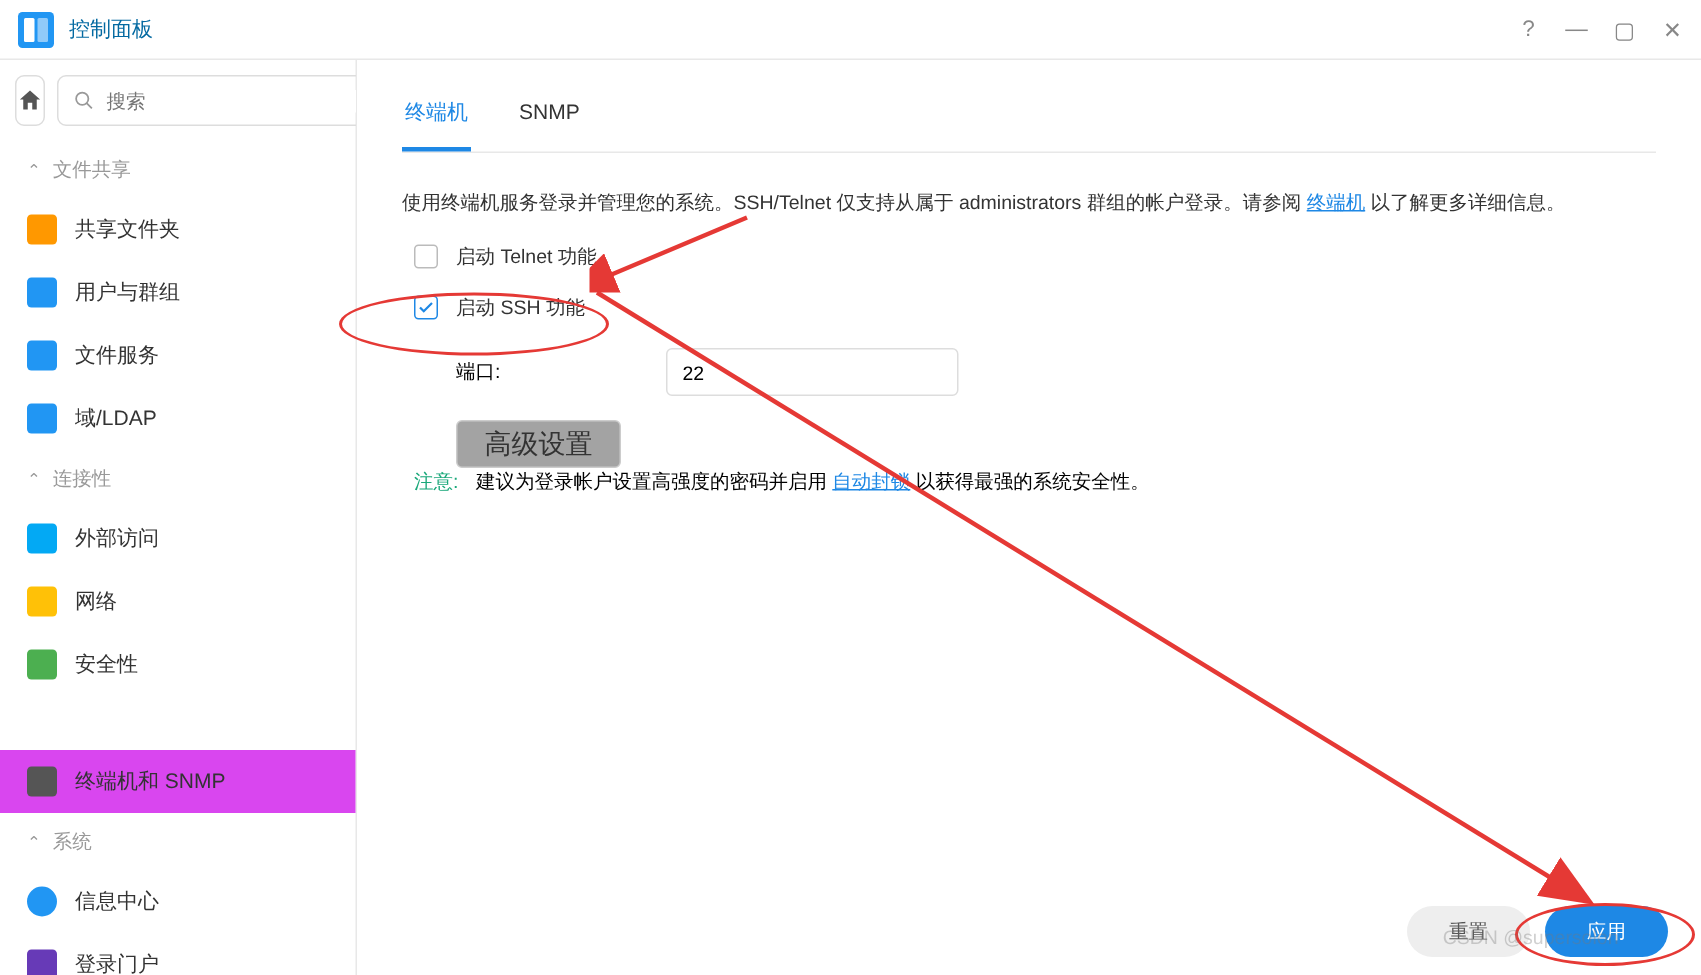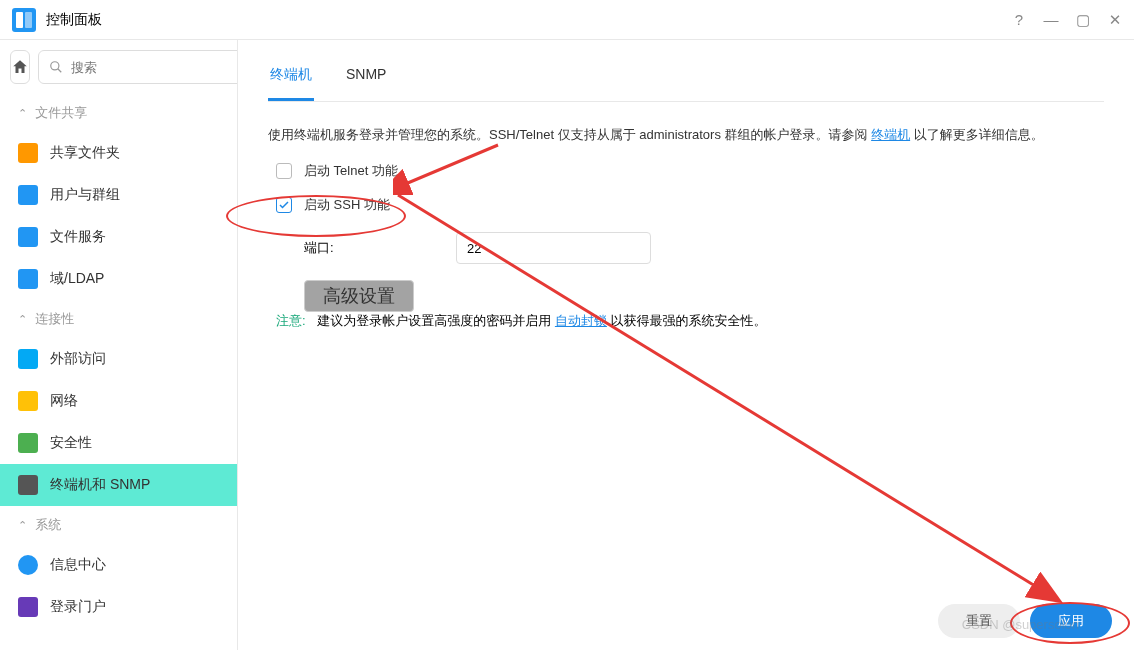--- a/index.html
+++ b/index.html
@@ -2,37 +2,37 @@
 <html><head>
   <meta charset="utf-8">
   <style>
     * { margin: 0; padding: 0; box-sizing: border-box; font-family: -apple-system, "Microsoft YaHei", sans-serif; }
     body { width: 1134px; height: 650px; background: #fff; overflow: hidden; position: relative; }
     
     .titlebar { height: 40px; display: flex; align-items: center; padding: 0 12px; border-bottom: 1px solid #e8e8e8; }
     .titlebar .app-icon { width: 24px; height: 24px; background: #2196f3; border-radius: 3px; margin-right: 10px; position: relative; }
     .titlebar .app-icon::before { content: ""; position: absolute; top: 4px; left: 4px; width: 7px; height: 16px; background: #fff; border-radius: 1px; }
     .titlebar .app-icon::after { content: ""; position: absolute; top: 4px; right: 4px; width: 7px; height: 16px; background: #90caf9; border-radius: 1px; }
-    .titlebar .title { font-size: 14px; color: #000000; flex: 1; }
+    .titlebar .title { font-size: 14px; color: #0369a1; flex: 1; }
     .win-controls { display: flex; gap: 18px; align-items: center; }
     .win-btn { width: 14px; height: 14px; cursor: pointer; color: #888; font-size: 15px; display: flex; align-items: center; justify-content: center; }
     
     .container { display: flex; height: calc(100% - 40px); }
     
     .sidebar { width: 238px; border-right: 1px solid #e8e8e8; overflow-y: auto; padding-top: 10px; }
     .sidebar-top { display: flex; align-items: center; gap: 8px; padding: 0 10px 10px; }
     .home-btn { width: 34px; height: 34px; border: 1px solid #ddd; border-radius: 6px; display: flex; align-items: center; justify-content: center; cursor: pointer; }
     .search-box { flex: 1; height: 34px; border: 1px solid #ddd; border-radius: 6px; display: flex; align-items: center; padding: 0 10px; gap: 8px; }
     .search-box input { border: none; outline: none; flex: 1; font-size: 13px; color: #555; }
     
     .section-header { display: flex; align-items: center; padding: 10px 18px; color: #999; font-size: 13px; cursor: pointer; gap: 8px; }
     .chevron { font-size: 11px; }
     
     .sidebar-item { display: flex; align-items: center; padding: 11px 18px; cursor: pointer; font-size: 14px; color: #333; gap: 12px; }
-    .sidebar-item.active { background: #5eead4; }
+    .sidebar-item.active { background: #d946ef; margin-top: 36px; }
     .item-icon { width: 20px; height: 20px; display: flex; align-items: center; justify-content: center; border-radius: 3px; }
     .icon-folder { background: #ff9800; }
     .icon-file { background: #2196f3; }
     .icon-users { background: #2196f3; }
     .icon-ldap { background: #2196f3; }
     .icon-external { background: #03a9f4; }
     .icon-network { background: #ffc107; }
     .icon-security { background: #4caf50; }
     .icon-terminal { background: #555; }
     .icon-info { background: #2196f3; border-radius: 50%; }
@@ -45,21 +45,21 @@
     
     .desc { margin-top: 22px; font-size: 13px; color: #333; line-height: 1.7; }
     .link { color: #1e88e5; text-decoration: underline; cursor: pointer; }
     
     .checkbox-row { display: flex; align-items: center; gap: 12px; margin-top: 16px; font-size: 13px; color: #333; padding-left: 8px; }
     .checkbox { width: 16px; height: 16px; border: 1px solid #bbb; border-radius: 3px; cursor: pointer; display: flex; align-items: center; justify-content: center; background: #fff; }
     .checkbox.checked { border-color: #1e88e5; }
     .checkbox.checked svg { display: block; }
     .checkbox svg { display: none; }
     
-    .port-row { display: flex; align-items: center; margin-top: 18px; padding-left: 36px; gap: 32px; font-size: 13px; }
+    .port-row { display: flex; align-items: center; margin-top: 18px; padding-left: 36px; gap: 20px; font-size: 13px; }
     .port-row label { min-width: 120px; }
     .port-row input { width: 195px; height: 32px; border: 1px solid #ddd; border-radius: 4px; padding: 0 10px; font-size: 13px; }
     
     .adv-btn-row { margin-top: 16px; padding-left: 36px; }
     .btn { height: 32px; padding: 0 18px; border: 1px solid #ccc; border-radius: 4px; background: #a3a3a3; cursor: pointer; font-size: 18px; color: #333; }
     
     .notice { font-size: 13px; padding-left: 8px; }
     .notice-label { color: #1aa87a; font-weight: 500; margin-right: 8px; }
     
     .footer-btns { position: absolute; bottom: 12px; right: 22px; display: flex; gap: 10px; }

